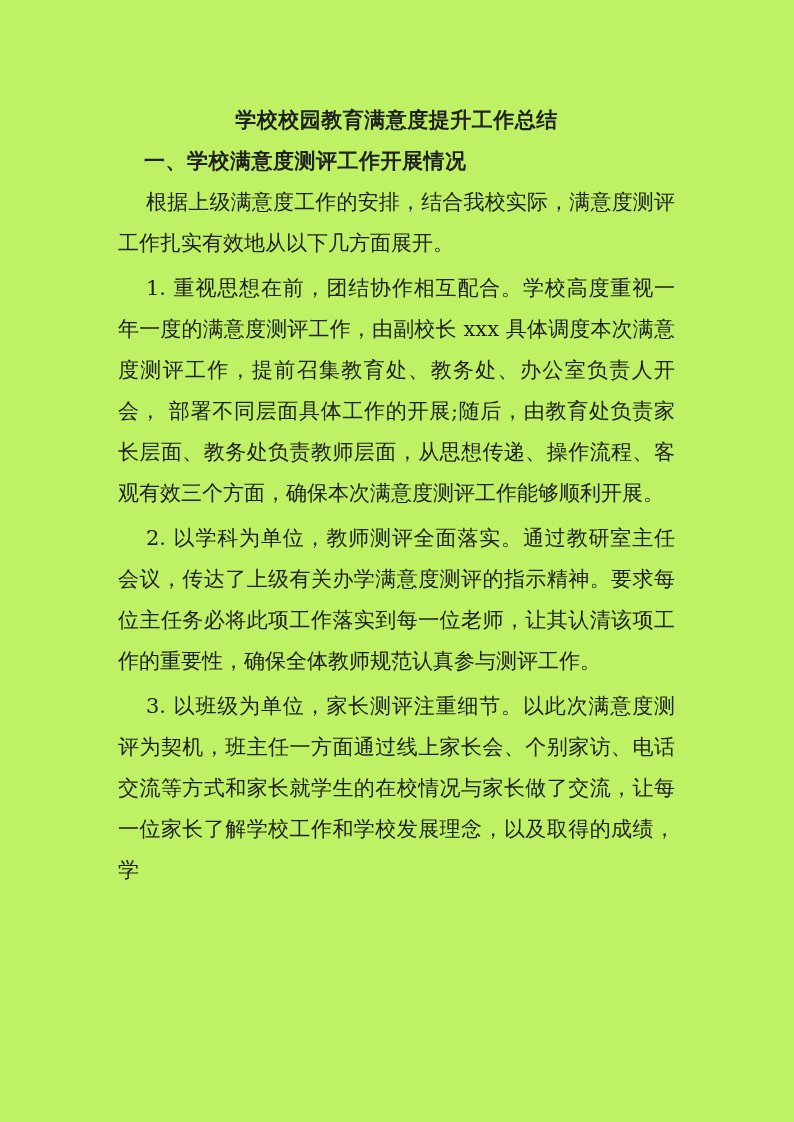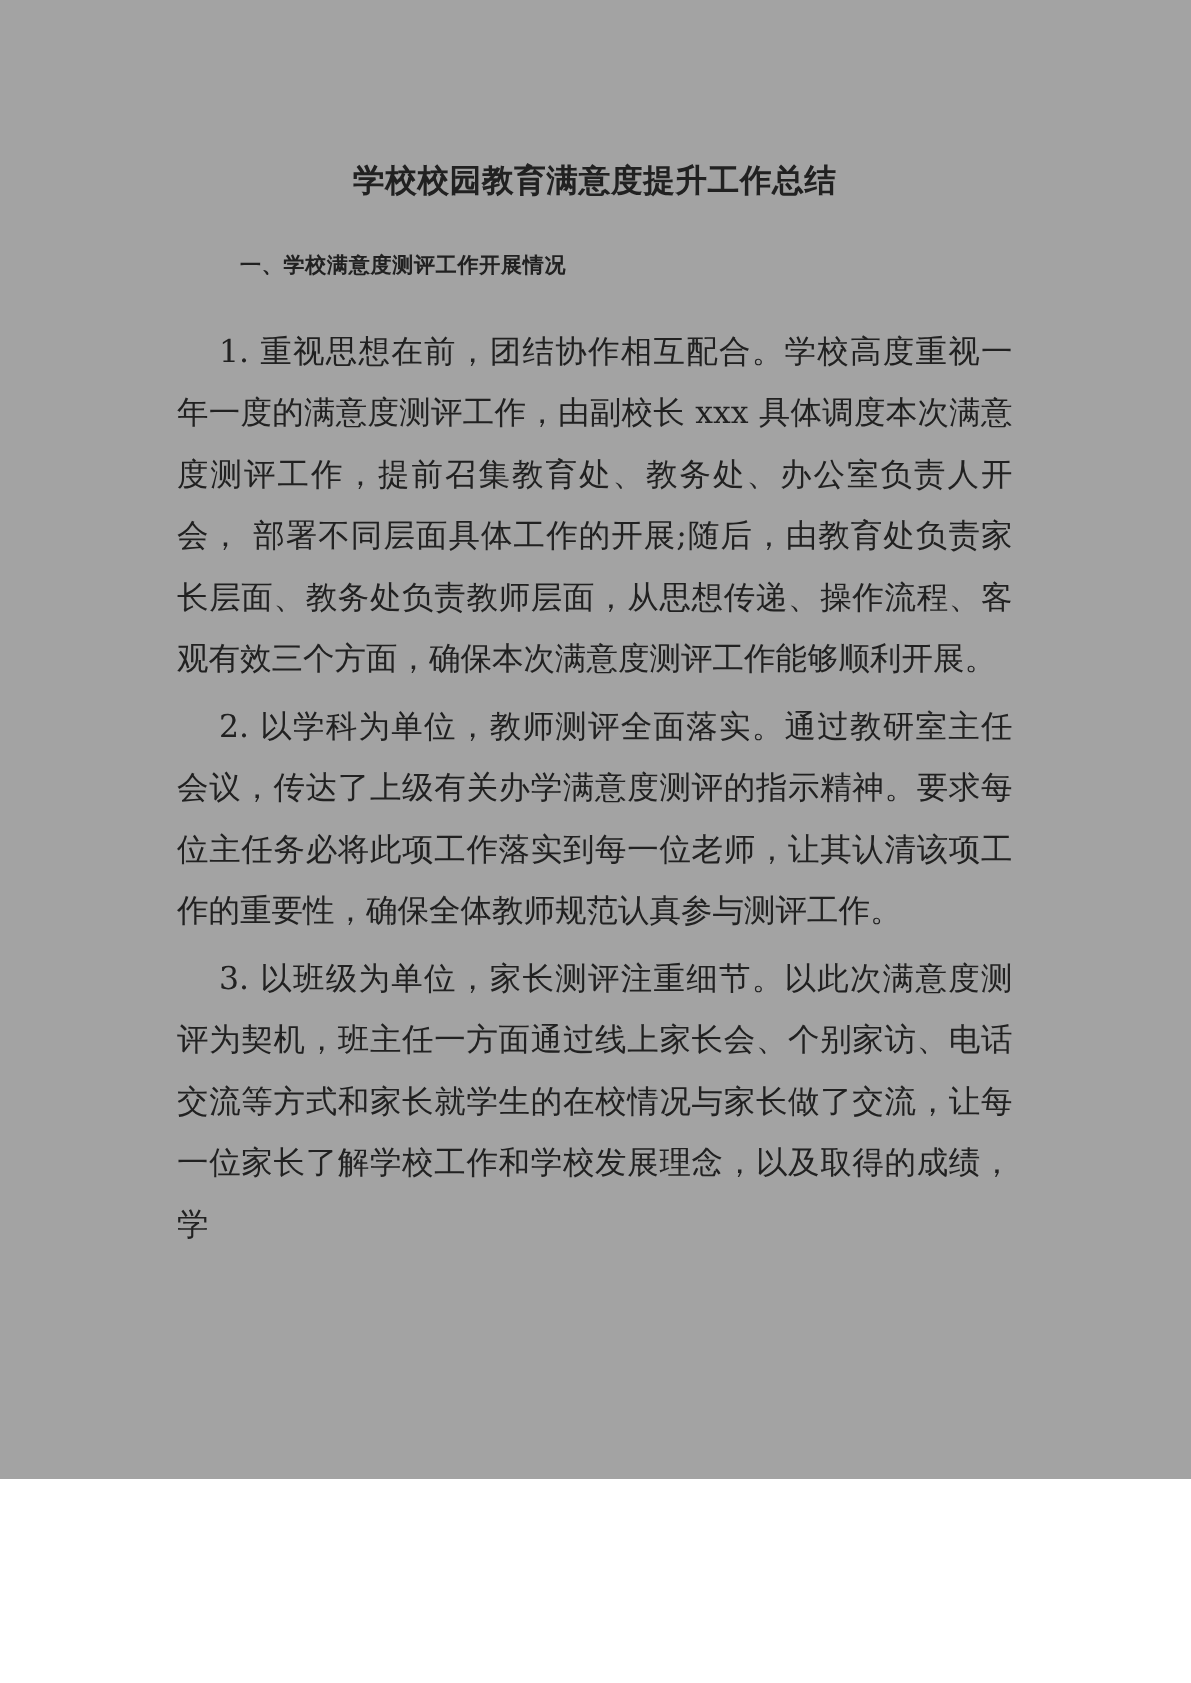--- a/index.html
+++ b/index.html
@@ -3,22 +3,22 @@
 <meta charset="utf-8">
 <style>
   html, body {
     margin: 0;
     padding: 0;
     background: #ffffff;
   }
   .page {
     position: relative;
     width: 794px;
-    height: 986px;
-    background: #a3a3a3;
+    height: 1122px;
+    background: #bef264;
     overflow: hidden;
     color: #212121;
   }
   .content {
     position: absolute;
     left: 118px;
     top: 100px;
     width: 557px;
   }
   .doc-title {
@@ -34,42 +34,43 @@
     margin: 0;
     font-family: "DejaVu Serif", "Liberation Serif", serif;
     font-size: 21px;
     line-height: 41px;
     text-align: justify;
     text-justify: inter-ideograph;
     text-indent: 28px;
     word-break: break-all;
   }
   .section-heading {
-    margin: 16px;
+    margin: 0;
     font-family: "DejaVu Sans", "Liberation Sans", sans-serif;
     font-weight: bold;
-    font-size: 14px;
+    font-size: 21px;
     line-height: 41px;
     text-indent: 26px;
     letter-spacing: 0.5px;
   }
   .numbered {
     margin-top: 4px;
   }
 </style>
 </head>
 <body>
 
 <div class="page">
   <div class="content">
     <h1 class="doc-title">学校校园教育满意度提升工作总结</h1>
 
 
     <h2 class="section-heading">一、学校满意度测评工作开展情况</h2>
 
+    <p class="para">根据上级满意度工作的安排，结合我校实际，满意度测评工作扎实有效地从以下几方面展开。</p>
 
     <p class="para numbered">1. 重视思想在前，团结协作相互配合。学校高度重视一年一度的满意度测评工作，由副校长 xxx 具体调度本次满意度测评工作，提前召集教育处、教务处、办公室负责人开会， 部署不同层面具体工作的开展;随后，由教育处负责家长层面、教务处负责教师层面，从思想传递、操作流程、客观有效三个方面，确保本次满意度测评工作能够顺利开展。</p>
 
     <p class="para numbered">2. 以学科为单位，教师测评全面落实。通过教研室主任会议，传达了上级有关办学满意度测评的指示精神。要求每位主任务必将此项工作落实到每一位老师，让其认清该项工作的重要性，确保全体教师规范认真参与测评工作。</p>
 
     <p class="para numbered">3. 以班级为单位，家长测评注重细节。以此次满意度测评为契机，班主任一方面通过线上家长会、个别家访、电话交流等方式和家长就学生的在校情况与家长做了交流，让每一位家长了解学校工作和学校发展理念，以及取得的成绩，学</p>
   </div>
 </div>
 
 </body></html>

